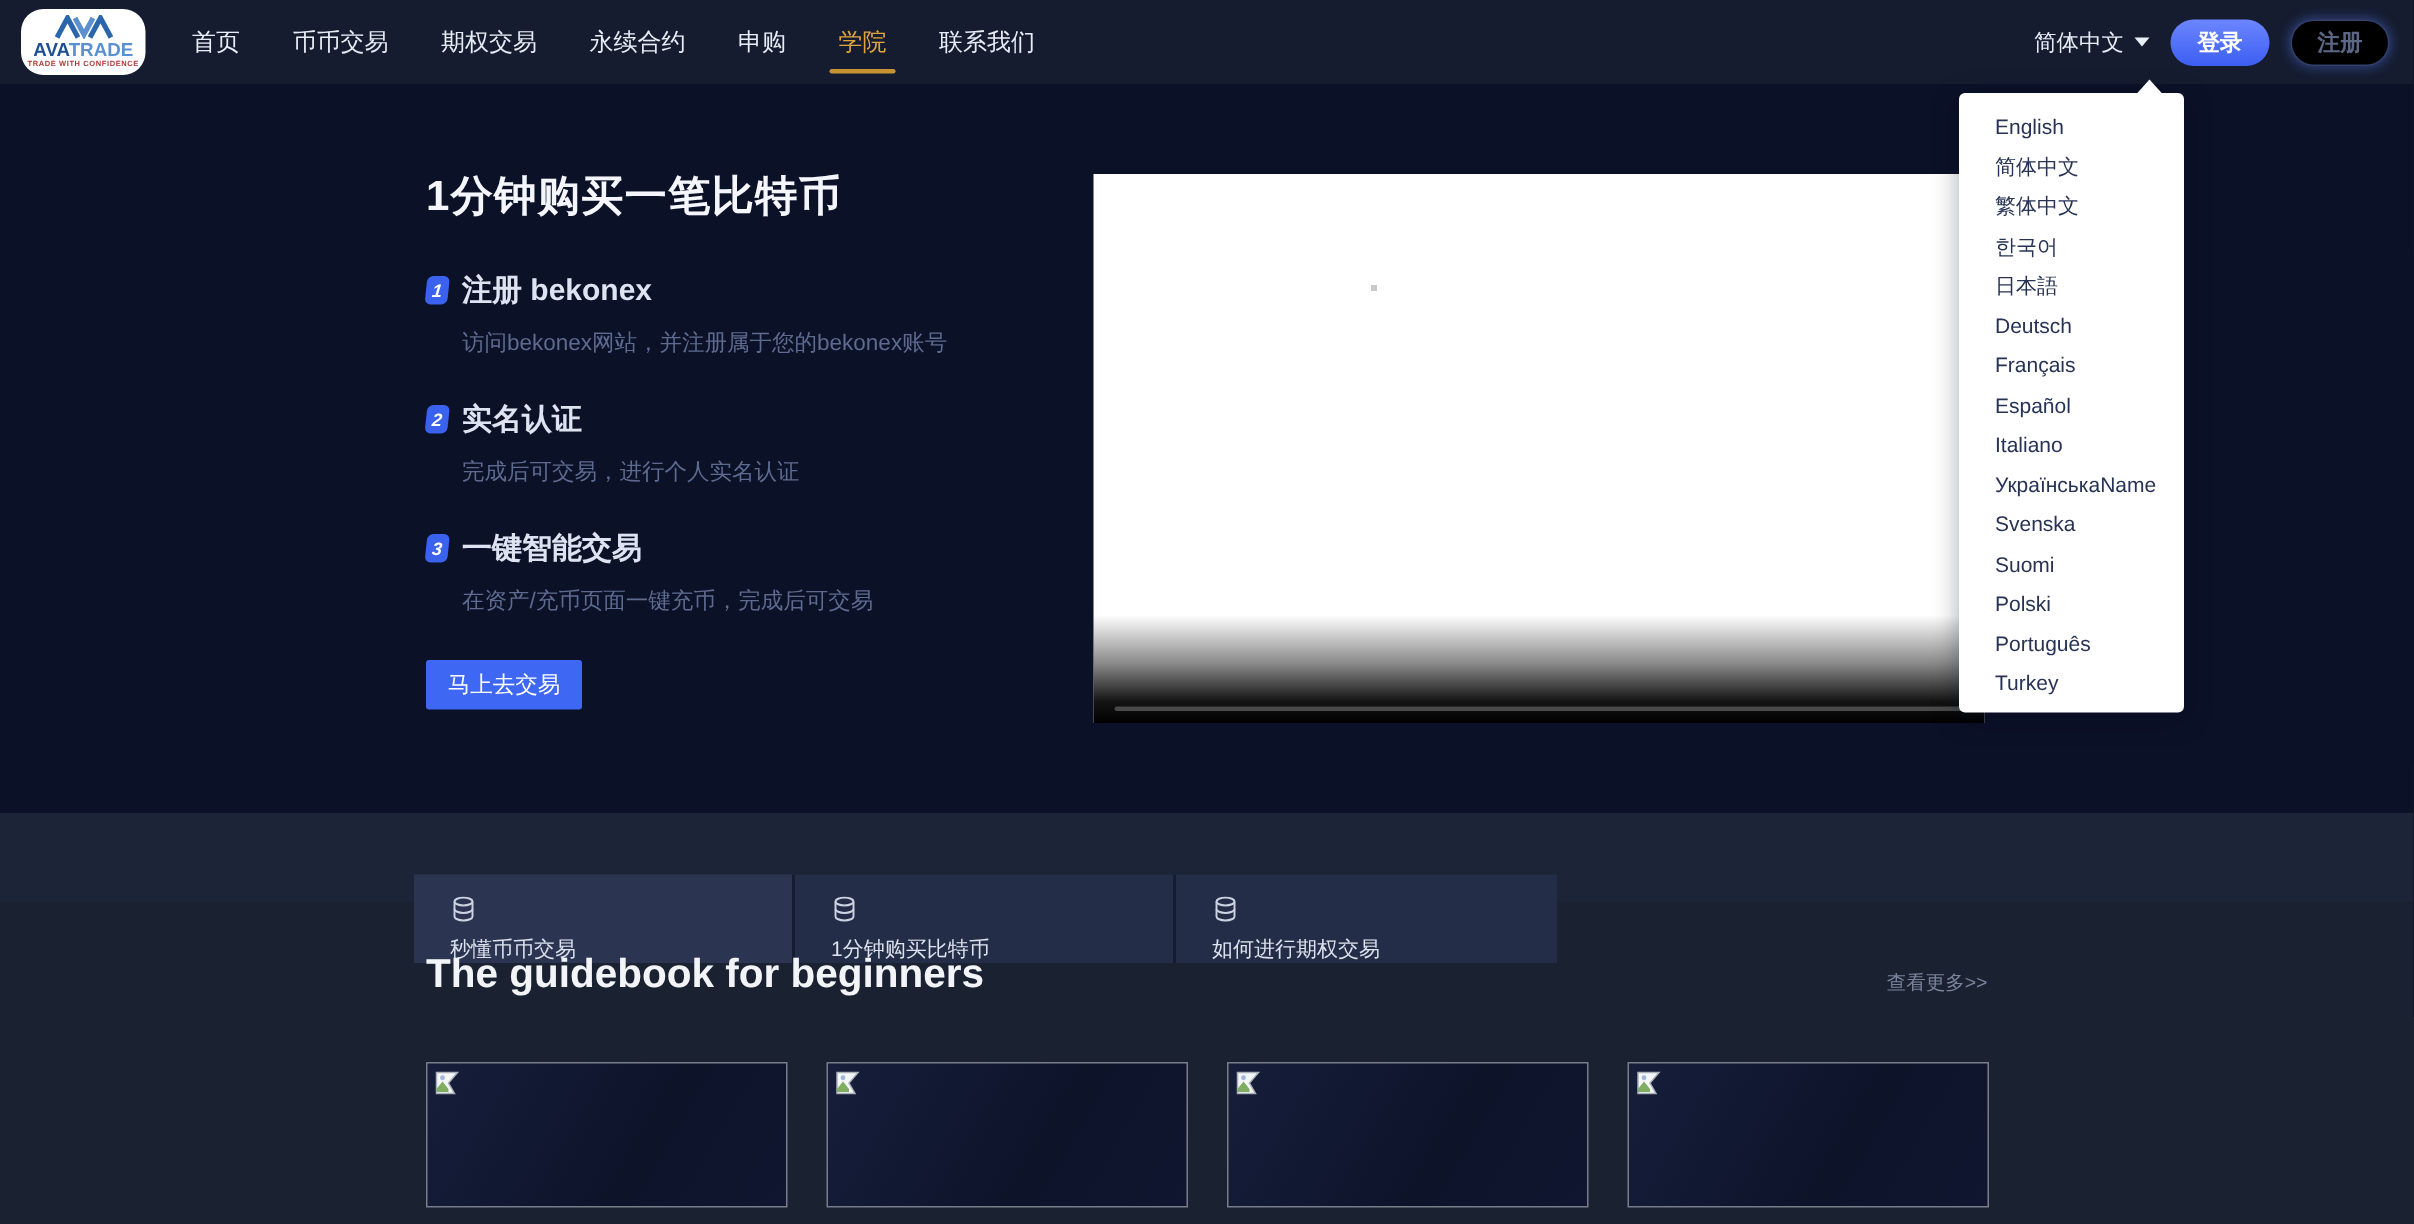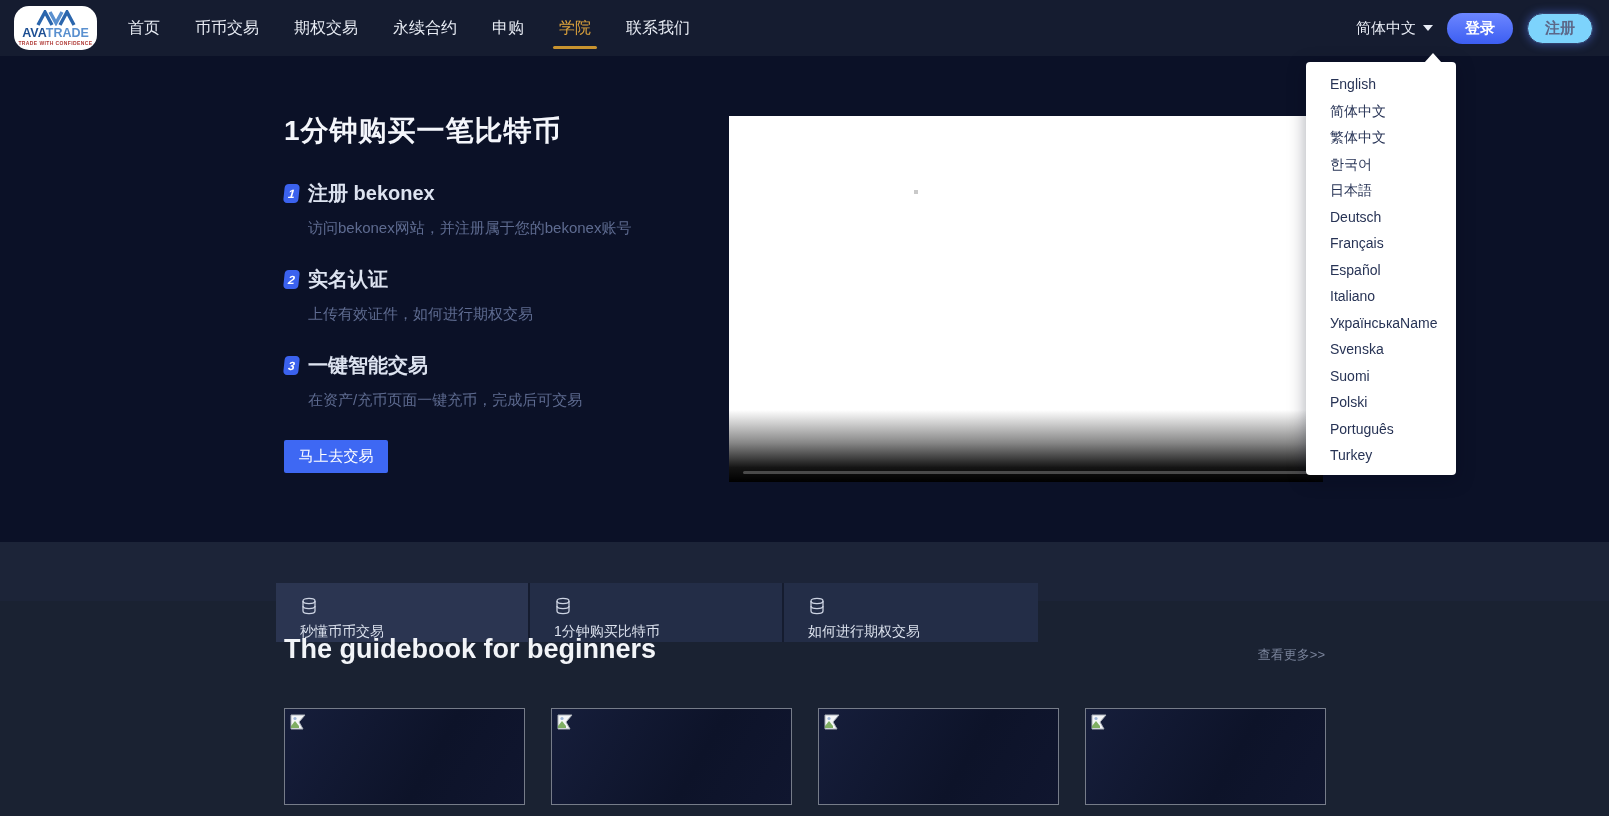--- a/index.html
+++ b/index.html
@@ -17,21 +17,21 @@
   .logo-tagline { font-size:5px; color:#b03a36; font-weight:bold; letter-spacing:.4px; margin-top:2px; white-space:nowrap; }
   .nav-items { display:flex; align-items:center; gap:35px; margin-left:31px; }
   .nav-item { position:relative; font-size:16px; color:#e8ecf4; font-weight:500; cursor:pointer; white-space:nowrap; padding:17px 0; }
   .nav-item.active { color:#dfa43c; }
   .nav-item.active::after { content:""; position:absolute; left:-6px; right:-6px; bottom:7px; height:3px; background:#c8932f; border-radius:2px; }
   .nav-right { margin-left:auto; margin-right:16px; display:flex; align-items:center; gap:14px; }
   .lang-toggle { display:flex; align-items:center; gap:7px; color:#e9edf6; font-size:15px; cursor:pointer; white-space:nowrap; }
   .caret { width:0; height:0; border-left:5px solid transparent; border-right:5px solid transparent; border-top:6px solid #e9edf6; display:inline-block; }
   .btn-pill { width:66px; height:31px; border-radius:16px; font-size:15px; display:flex; align-items:center; justify-content:center; cursor:pointer; white-space:nowrap;font-weight:bold; }
   .btn-login { background:linear-gradient(180deg,#6c86ff,#3c5ef2); color:#ffffff; }
-  .btn-register { background:#7dd3fc; border:1px solid #33406b; color:#5c6788; box-shadow:0 0 8px 1px rgba(90,130,255,0.40); }
+  .btn-register { background:#000000; border:1px solid #33406b; color:#5c6788; box-shadow:0 0 8px 1px rgba(90,130,255,0.40); }
 
   
   .lang-menu { position:absolute; left:1306px; top:62px; width:150px; background:#ffffff; border-radius:4px; box-shadow:0 4px 18px rgba(5,10,30,0.35); padding:9px 0 6px 0; z-index:60; }
   .lang-menu::before { content:""; position:absolute; top:-9px; left:118px; border-left:9px solid transparent; border-right:9px solid transparent; border-bottom:10px solid #ffffff; }
   .lang-item { height:26.5px; line-height:26.5px; padding-left:24px; font-size:14px; color:#273355; cursor:pointer; white-space:nowrap; }
 
   
   .hero { position:absolute; left:0; top:56px; width:1609px; height:486px; background:#0b1127; }
   .hero-content { position:absolute; left:284px; top:56px; width:430px; }
   .hero-title { font-size:28px; font-weight:bold; color:#f4f6fb; letter-spacing:1px; white-space:nowrap; }
@@ -83,21 +83,21 @@
           <span class="step-title">注册 bekonex</span>
         </div>
         <div class="step-desc">访问bekonex网站，并注册属于您的bekonex账号</div>
       </div>
 
       <div class="step" style="margin-top:28px;">
         <div class="step-head">
           <span class="step-badge">2</span>
           <span class="step-title">实名认证</span>
         </div>
-        <div class="step-desc">上传有效证件，如何进行期权交易</div>
+        <div class="step-desc">完成后可交易，进行个人实名认证</div>
       </div>
 
       <div class="step" style="margin-top:28px;">
         <div class="step-head">
           <span class="step-badge">3</span>
           <span class="step-title">一键智能交易</span>
         </div>
         <div class="step-desc">在资产/充币页面一键充币，完成后可交易</div>
       </div>
 

